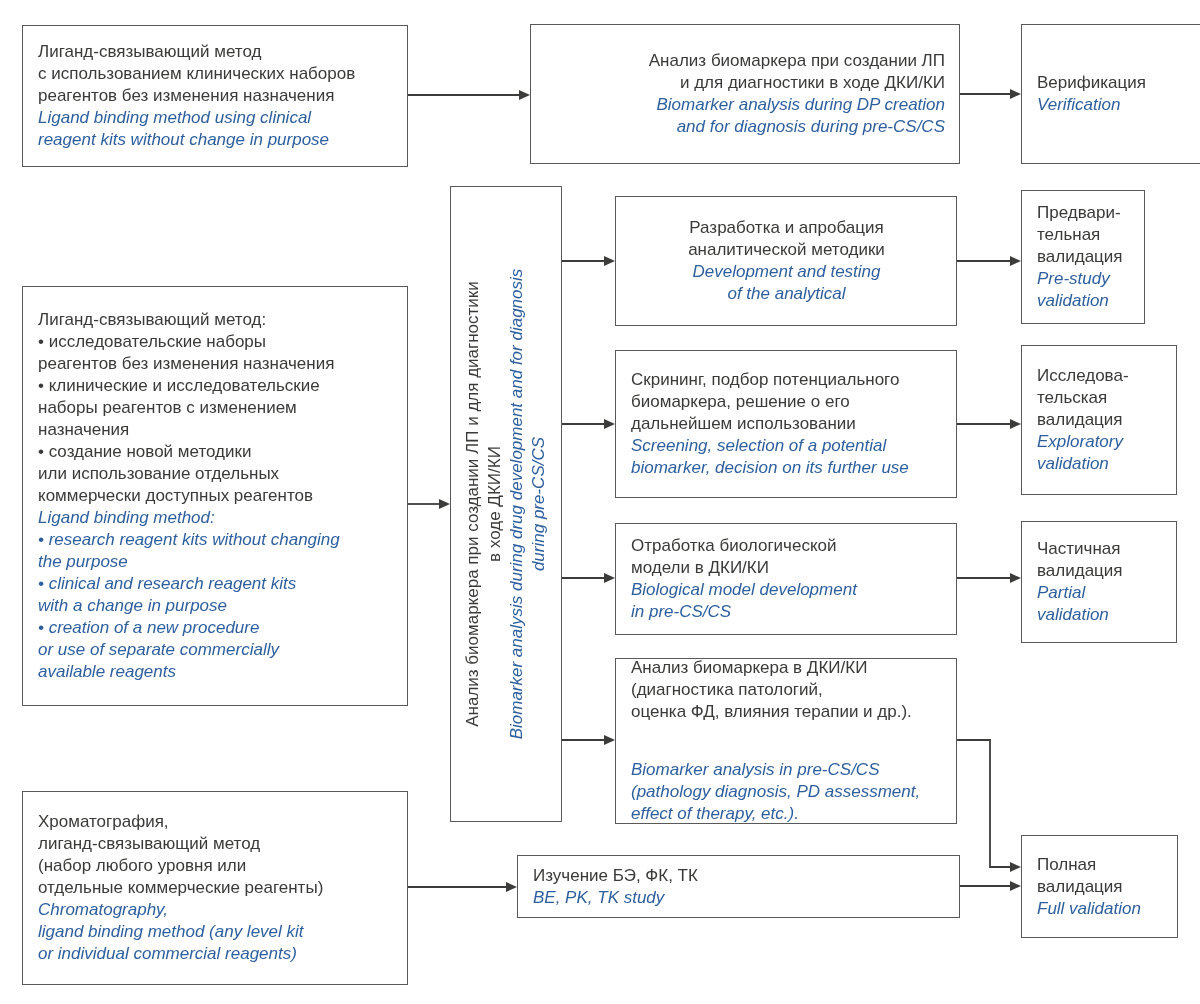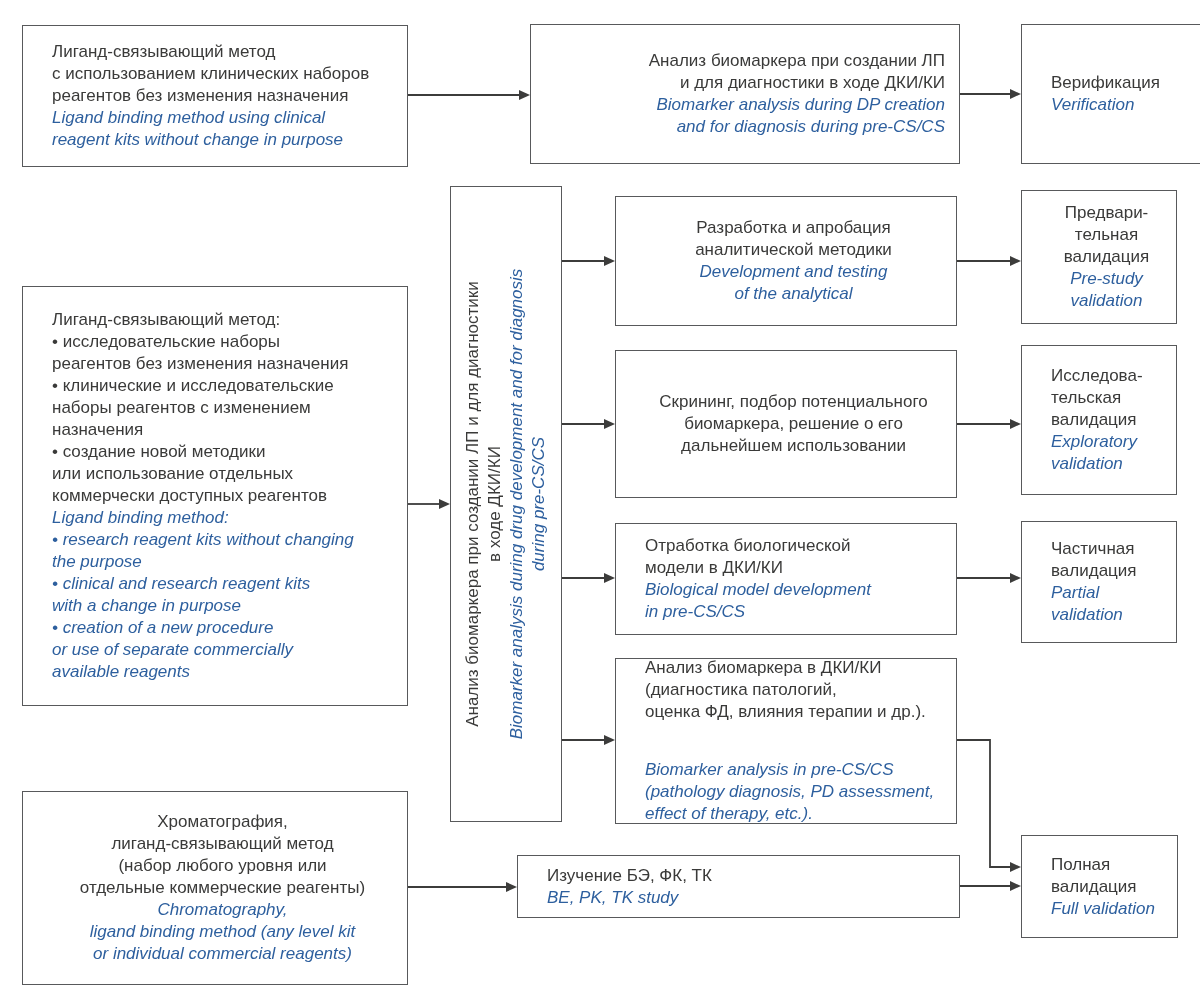--- a/index.html
+++ b/index.html
@@ -4,21 +4,21 @@
 <style>
   html,body{margin:0;padding:0;background:#ffffff;}
   #page{
     position:relative;width:1200px;height:1004px;background:#ffffff;
     font-family:"Liberation Sans","DejaVu Sans",sans-serif;overflow:hidden;
   }
   .box{
     position:absolute;box-sizing:border-box;background:#ffffff;
     border:1.6px solid #58595b;
     display:flex;flex-direction:column;justify-content:center;
-    padding:4px 14px 4px 29px;
+    padding:4px 14px 4px 15px;
   }
   .txt{white-space:pre-line;font-size:17px;line-height:22px;}
   .ru{color:#3a3a39;}
   .en{color:#2d5f9e;font-style:italic;}
   .vbox{align-items:center;justify-content:center;padding:0;}
   .vbox-inner{
     width:600px;flex:0 0 auto;text-align:center;
     transform:rotate(-90deg);
   }
   #wires{position:absolute;left:0;top:0;pointer-events:none;}
@@ -100,32 +100,34 @@
     </div>
   </div>
 
   <div class="box" style="left:615px;top:196px;width:342px;height:130px;text-align:center;">
     <div class="txt ru">Разработка и апробация
 аналитической методики</div>
     <div class="txt en">Development and testing
 of the analytical</div>
   </div>
 
-  <div class="box" style="left:1021px;top:190px;width:156px;height:134px;text-align:center;">
+  <div class="box" style="left:1021px;top:190px;width:124px;height:134px;">
     <div class="txt ru">Предвари-
 тельная
 валидация</div>
     <div class="txt en">Pre-study
 validation</div>
   </div>
 
-  <div class="box" style="left:615px;top:350px;width:342px;height:148px;text-align:center;">
+  <div class="box" style="left:615px;top:350px;width:342px;height:148px;">
     <div class="txt ru">Скрининг, подбор потенциального
 биомаркера, решение о его
 дальнейшем использовании</div>
+    <div class="txt en">Screening, selection of a potential
+biomarker, decision on its further use</div>
   </div>
 
   <div class="box" style="left:1021px;top:345px;width:156px;height:150px;">
     <div class="txt ru">Исследова-
 тельская
 валидация</div>
     <div class="txt en">Exploratory
 validation</div>
   </div>
 
@@ -145,21 +147,21 @@
 
   <div class="box" style="left:615px;top:658px;width:342px;height:166px;gap:36px;">
     <div class="txt ru">Анализ биомаркера в ДКИ/КИ
 (диагностика патологий,
 оценка ФД, влияния терапии и др.).</div>
     <div class="txt en">Biomarker analysis in pre-CS/CS
 (pathology diagnosis, PD assessment,
 effect of therapy, etc.).</div>
   </div>
 
-  <div class="box" style="left:22px;top:791px;width:386px;height:194px;text-align:center;">
+  <div class="box" style="left:22px;top:791px;width:386px;height:194px;">
     <div class="txt ru">Хроматография,
 лиганд-связывающий метод
 (набор любого уровня или
 отдельные коммерческие реагенты)</div>
     <div class="txt en">Chromatography,
 ligand binding method (any level kit
 or individual commercial reagents)</div>
   </div>
 
   <div class="box" style="left:517px;top:855px;width:443px;height:63px;">

